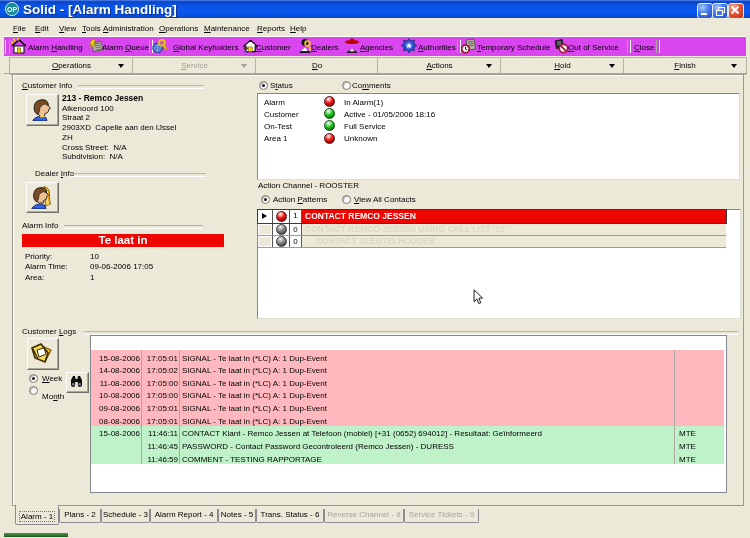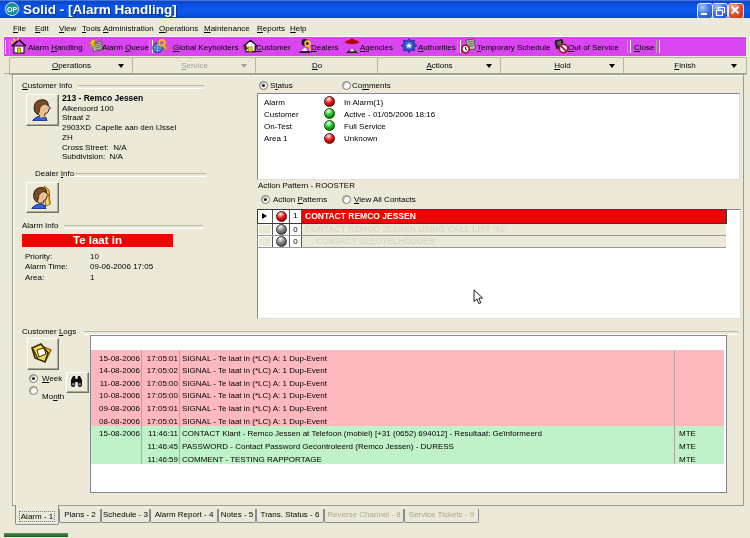--- a/index.html
+++ b/index.html
@@ -184,21 +184,21 @@
   <svg width="24" height="24" style="position:absolute;left:3px;top:2px" viewBox="0 0 24 24">
     <path d="M14 1.5 Q20 3 19.5 9 Q19 14 20.5 19 L15.5 21 Q14.5 10 14 1.5 Z" fill="#E8A81E" stroke="#7A5800" stroke-width="0.8"></path>
     <path d="M15.5 3.5 Q18.8 6 18 11 Q17.6 15.5 19 19 L16.5 20 Q15.8 11 15.5 3.5 Z" fill="#F8DE7A"></path>
     <path d="M7 16.5 Q3.5 14.5 4 9.5 Q4.5 3.5 11 3 Q16.5 2.8 16.5 7.5 L18.5 10.5 L16.8 11.5 Q17.2 15 13.8 15.5 L13.3 18 Q9 19 7 16.5 Z" fill="#ECBE91" stroke="#1a1a1a" stroke-width="0.9"></path>
     <path d="M6.5 17 Q3 14.5 3.8 9 Q4.5 2.8 11 2.6 Q16.8 2.6 16.6 8 Q13.5 5.2 11.5 7.5 Q8 8.5 8.5 13 Q8 15.5 6.5 17 Z" fill="#7A4A22" stroke="#1a1a1a" stroke-width="0.8"></path>
     <path d="M2 23 Q8 16.5 15 20.5 L16 24 L2 24 Z" fill="#2E62E8" stroke="#101040" stroke-width="0.8"></path>
   </svg>
 </div>
 <div class="abs" style="left:22px;top:221px;">Alarm Info</div>
 <div class="gline" style="left:64px;top:225px;width:139px;"></div>
-<div class="abs" style="left:22px;top:234px;width:151px;height:12.5px;background:#EE0400;color:#fff;
+<div class="abs" style="left:22px;top:234px;width:202px;height:12.5px;background:#EE0400;color:#fff;
      font-weight:bold;font-size:11.5px;text-align:center;line-height:12px;">Te laat in</div>
 <div class="abs" style="left:25px;top:252px;line-height:10.4px;">Priority:<br>Alarm Time:<br>Area:</div>
 <div class="abs" style="left:90px;top:252px;line-height:10.4px;">10<br>09-06-2006 17:05<br>1</div>
 <div class="abs" style="left:22px;top:327px;">Customer <u>L</u>ogs</div>
 <div class="gline" style="left:84px;top:331px;width:654px;"></div>
 <div class="ibtn" style="left:27px;top:338px;width:30px;height:30px;">
   <svg width="26" height="26" style="position:absolute;left:1px;top:1px" viewBox="0 0 26 26">
     <path d="M13 6 L22 10 L17 20 L8 16 Z" fill="#F0C028" stroke="#7A5800" stroke-width="1.2"></path>
     <path d="M3 8 L12 4 L19 13 L16 22 L6 18 Z" fill="#F8D858" stroke="#3A2A00" stroke-width="1.6"></path>
     <path d="M8 10 L15 8 L17 14 L10 17 Z" fill="#fff" stroke="#3A2A00" stroke-width="1"></path>
@@ -223,21 +223,21 @@
 <div class="abs" style="left:352px;top:81px;">Co<u>m</u>ments</div>
 <div class="abs" style="left:257px;top:93px;width:481px;height:85px;background:#fff;
      border:1px solid #828790;border-right-color:#E0DFD6;border-bottom-color:#E0DFD6;"></div>
 <div class="abs" style="left:264px;top:96.5px;line-height:12.2px;">Alarm<br>Customer<br>On-Test<br>Area 1</div>
 <div class="led r abs" style="left:324px;top:96px;"></div>
 <div class="led g abs" style="left:324px;top:108.2px;"></div>
 <div class="led g abs" style="left:324px;top:120.4px;"></div>
 <div class="led r abs" style="left:324px;top:132.6px;"></div>
 <div class="abs" style="left:344px;top:96.5px;line-height:12.2px;">In Alarm(1)<br>Active - 01/05/2006 18:16<br>Full Service<br>Unknown</div>
 
-<div class="abs" style="left:258px;top:181px;">Action Pattern - ROOSTER</div>
+<div class="abs" style="left:258px;top:181px;">Action Channel - ROOSTER</div>
 <div class="radio sel abs" style="left:261px;top:195px;"></div>
 <div class="abs" style="left:273px;top:195px;">Action <u>P</u>atterns</div>
 <div class="radio abs" style="left:342px;top:195px;"></div>
 <div class="abs" style="left:354px;top:195px;"><u>V</u>iew All Contacts</div>
 <div class="abs" style="left:257px;top:209px;width:482px;height:108px;background:#fff;
      border:1px solid #828790;border-right-color:#E0DFD6;border-bottom-color:#E0DFD6;"></div>
 <div class="abs" style="left:258px;top:210px;width:468px;height:12.5px;background:#fff;outline:1px solid #3a3a3a;">
   <div class="abs" style="left:0;top:0;width:14px;height:100%;border-right:1px solid #555;">
     <div class="abs" style="left:4px;top:2.6px;width:0;height:0;border-top:3.4px solid transparent;border-bottom:3.4px solid transparent;border-left:5.4px solid #000;"></div>
   </div>

